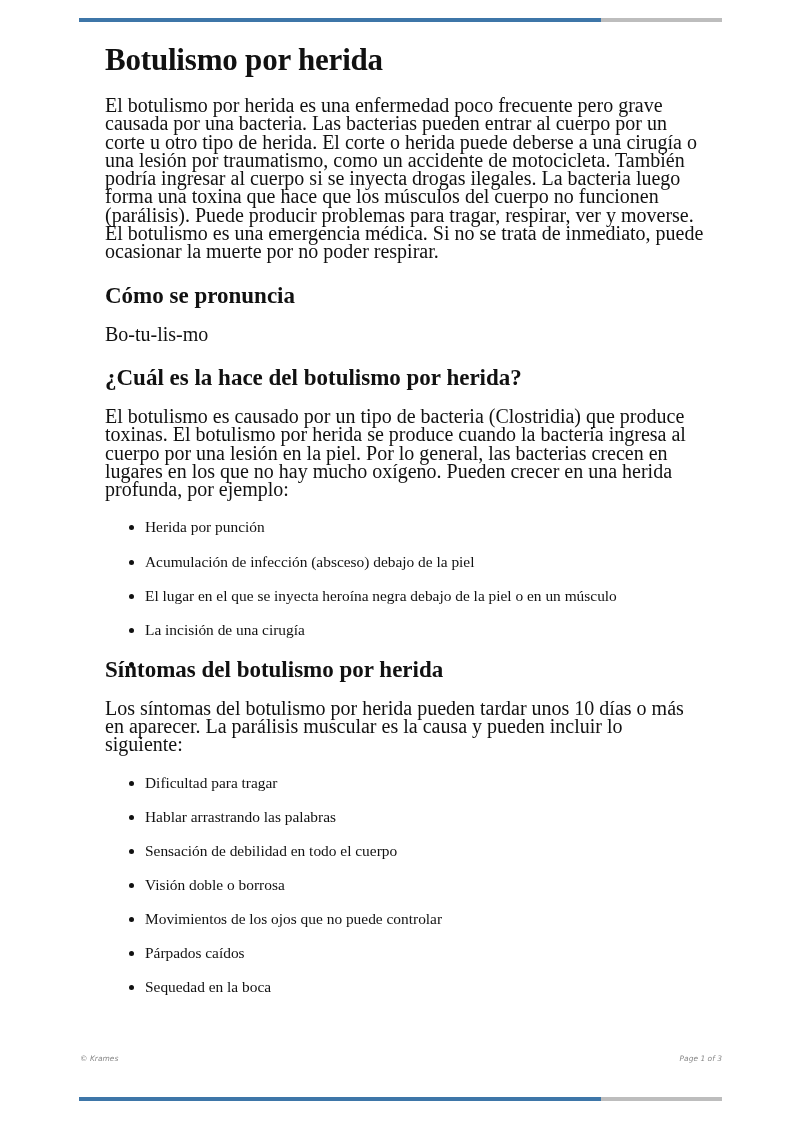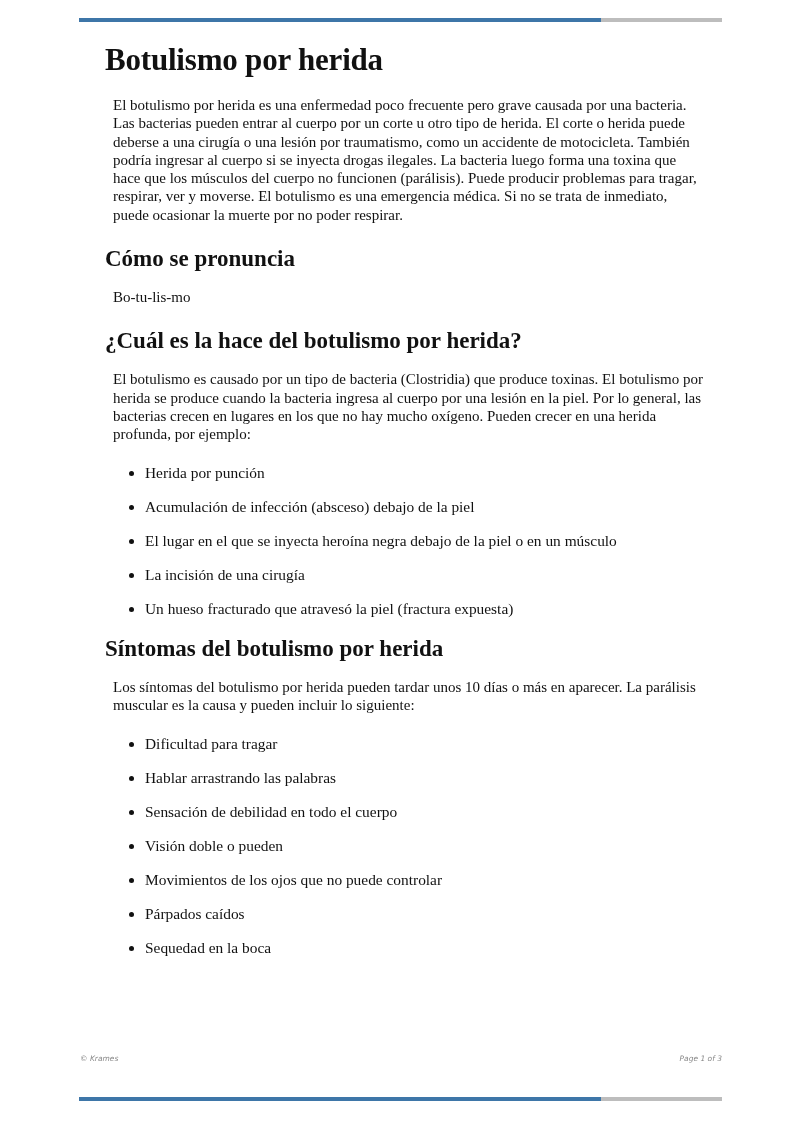--- a/index.html
+++ b/index.html
@@ -40,23 +40,23 @@
       line-height: 40px;
       letter-spacing: -0.2px;
     }
     h2 {
       font-size: 23px;
       font-weight: bold;
       margin: 0 0 14px 0;
       line-height: 30px;
     }
     p {
-      font-size: 15px;
+      font-size: 20px;
       line-height: 18.3px;
-      margin: 0 0 20px 8px;
+      margin: 0 0 20px 0;
     }
     ul {
       list-style: none;
       margin: 0 0 14px 0;
       padding: 0;
     }
     ul li {
       font-size: 15.4px;
       line-height: 18.3px;
       margin: 0 0 15.8px 0;
@@ -98,30 +98,30 @@
   <h2>Cómo se pronuncia</h2>
   <p>Bo-tu-lis-mo</p>
 
   <h2>¿Cuál es la hace del botulismo por herida?</h2>
   <p>El botulismo es causado por un tipo de bacteria (Clostridia) que produce toxinas. El botulismo por herida se produce cuando la bacteria ingresa al cuerpo por una lesión en la piel. Por lo general, las bacterias crecen en lugares en los que no hay mucho oxígeno. Pueden crecer en una herida profunda, por ejemplo:</p>
   <ul>
     <li><span class="bullet"></span><span>Herida por punción</span></li>
     <li><span class="bullet"></span><span>Acumulación de infección (absceso) debajo de la piel</span></li>
     <li><span class="bullet"></span><span>El lugar en el que se inyecta heroína negra debajo de la piel o en un músculo</span></li>
     <li><span class="bullet"></span><span>La incisión de una cirugía</span></li>
-    <li><span class="bullet"></span><span>Un hueso fracturado que atravesó la piel (fractura expuesta)</span></li>
+    <li><span class="bullet"></span></li>
   </ul>
 
   <h2>Síntomas del botulismo por herida</h2>
   <p>Los síntomas del botulismo por herida pueden tardar unos 10 días o más en aparecer. La parálisis muscular es la causa y pueden incluir lo siguiente:</p>
   <ul>
     <li><span class="bullet"></span><span>Dificultad para tragar</span></li>
     <li><span class="bullet"></span><span>Hablar arrastrando las palabras</span></li>
     <li><span class="bullet"></span><span>Sensación de debilidad en todo el cuerpo</span></li>
-    <li><span class="bullet"></span><span>Visión doble o pueden</span></li>
+    <li><span class="bullet"></span><span>Visión doble o borrosa</span></li>
     <li><span class="bullet"></span><span>Movimientos de los ojos que no puede controlar</span></li>
     <li><span class="bullet"></span><span>Párpados caídos</span></li>
     <li><span class="bullet"></span><span>Sequedad en la boca</span></li>
   </ul>
 </div>
 
 <div class="rule bottom">
   <div class="blue" style="background: rgb(62, 118, 168);"></div>
   <div class="gray" style="background: rgb(189, 189, 189);"></div>
 </div>

